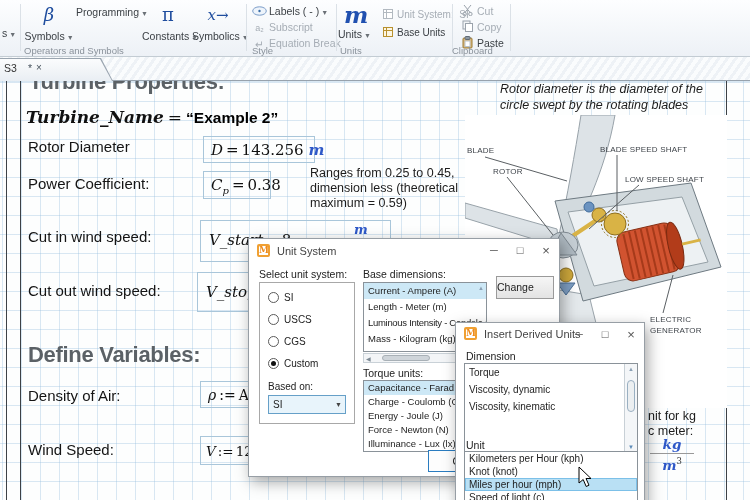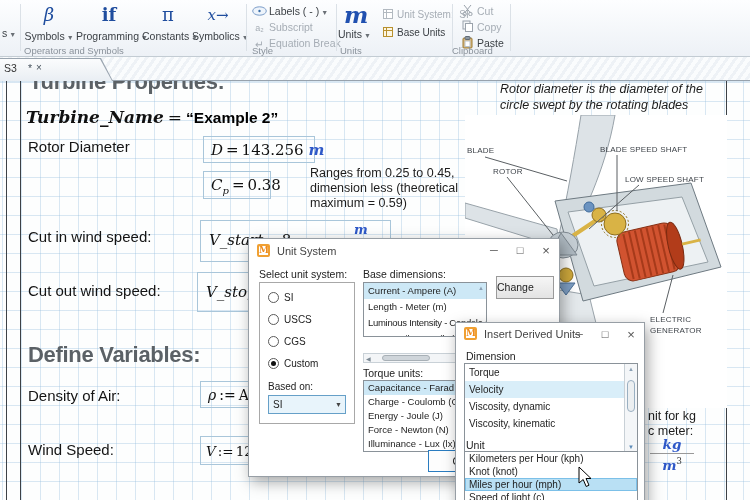--- a/index.html
+++ b/index.html
@@ -98,21 +98,20 @@
     <div class="smallrow" style="left:2px;top:26px">
       <span>s</span><span class="dd">▼</span>
     </div>
     <div class="rsep" style="left:20px"></div>
 
     <div class="bigbtn" style="left:24px;width:50px">
       <span class="bicon" style="font-style:italic">β</span>
       <span class="bcap"><span>Symbols</span><span class="dd">▼</span></span>
     </div>
     <div class="bigbtn" style="left:76px;width:66px">
-      <span class="bicon" style="font-weight:bold">if</span>
       <span class="bcap"><span>Programming</span><span class="dd">▼</span></span>
     </div>
     <div class="bigbtn" style="left:142px;width:52px">
       <span class="bicon">π</span>
       <span class="bcap"><span>Constants</span><span class="dd">▼</span></span>
     </div>
     <div class="bigbtn" style="left:192px;width:52px">
       <span class="bicon" style="font-style:italic;font-size:15px">x→</span>
       <span class="bcap"><span>Symbolics</span><span class="dd">▼</span></span>
     </div>
@@ -195,20 +194,21 @@
 
     <div class="mathbox" style="left:26px;top:26px;border:none">
       <span class="mtx" style="font-size:17px"><span class="mvar" style="font-weight:bold">Turbine_Name</span><span style="margin:0 4px">=</span></span><span style="font-family:'Liberation Sans',sans-serif;font-weight:bold;font-size:15.5px">“Example 2”</span>
     </div>
 
     <div class="wslabel" style="left:28px;top:57px">Rotor Diameter</div>
     <div class="mathbox" style="left:203px;top:55px;width:112px;height:27px;line-height:25px;padding-left:7px">
       <span class="mtx" style="font-size:15px"><span class="mvar">D</span><span style="margin:0 3px">=</span><span>143.256</span> <span class="munit">m</span></span>
     </div>
 
+    <div class="wslabel" style="left:28px;top:94px">Power Coefficient:</div>
     <div class="mathbox" style="left:203px;top:90px;width:68px;height:28px;line-height:26px;padding-left:7px">
       <span class="mtx" style="font-size:15px"><span class="mvar">C</span><sub style="font-size:10px"><span class="mvar">p</span></sub><span style="margin:0 3px">=</span><span>0.38</span></span>
     </div>
     <div class="note12" style="left:310px;top:85px">
       <div>Ranges from 0.25 to 0.45,</div>
       <div>dimension less (theoretical</div>
       <div>maximum = 0.59)</div>
     </div>
 
     <div class="wslabel" style="left:28px;top:147px">Cut in wind speed:</div>
@@ -301,21 +301,21 @@
       <div class="radio" style="left:8px;top:30px"><span class="rcirc"></span><span>USCS</span></div>
       <div class="radio" style="left:8px;top:52px"><span class="rcirc"></span><span>CGS</span></div>
       <div class="radio" style="left:8px;top:74px"><span class="rcirc on"></span><span>Custom</span></div>
       <div class="dlabel" style="left:8px;top:98px;font-size:10px">Based on:</div>
       <div class="combo" style="left:8px;top:112px;width:78px">
         <span>SI</span>
         <span class="carr">▼</span>
       </div>
     </div>
     <div class="dlabel" style="left:114px;top:29px">Base dimensions:</div>
-    <div class="listbox" style="left:114px;top:43px;width:124px;height:55px">
+    <div class="listbox" style="left:114px;top:43px;width:124px;height:70px">
       <div class="lrow sel" style="height:16px;line-height:16px">Current - Ampere (A)</div>
       <div class="lrow" style="height:16px;line-height:16px">Length - Meter (m)</div>
       <div class="lrow" style="height:16px;line-height:16px;letter-spacing:-.3px">Luminous Intensity - Candela (cd)</div>
       <div class="lrow" style="height:16px;line-height:16px">Mass - Kilogram (kg)</div>
       <span class="scrollup">▲</span>
     </div>
     <div class="hscroll" style="left:114px;top:114px;width:124px">
       <span class="harr">◀</span>
       <span class="hthumb"></span>
     </div>
@@ -337,21 +337,20 @@
       <div class="dtext" style="top:5px">Insert Derived Units</div>
       <div class="dctrls">
         <span>─</span>
         <span>□</span>
         <span style="font-size:13px">×</span>
       </div>
     </div>
     <div class="dlabel" style="left:10px;top:27px">Dimension</div>
     <div class="listbox" style="left:8px;top:40px;width:174px;height:90px">
       <div class="lrow" style="height:17px;line-height:17px;font-size:10px">Torque</div>
-      <div class="lrow sel2" style="height:17px;line-height:17px;font-size:10px">Velocity</div>
       <div class="lrow" style="height:17px;line-height:17px;font-size:10px">Viscosity, dynamic</div>
       <div class="lrow" style="height:17px;line-height:17px;font-size:10px">Viscosity, kinematic</div>
       <div class="vscroll">
         <span class="up">▲</span>
         <span class="vthumb"></span>
         <span class="dn">▼</span>
       </div>
     </div>
     <div class="dlabel" style="left:10px;top:116px">Unit</div>
     <div class="listbox" style="left:8px;top:128px;width:174px;height:86px">

